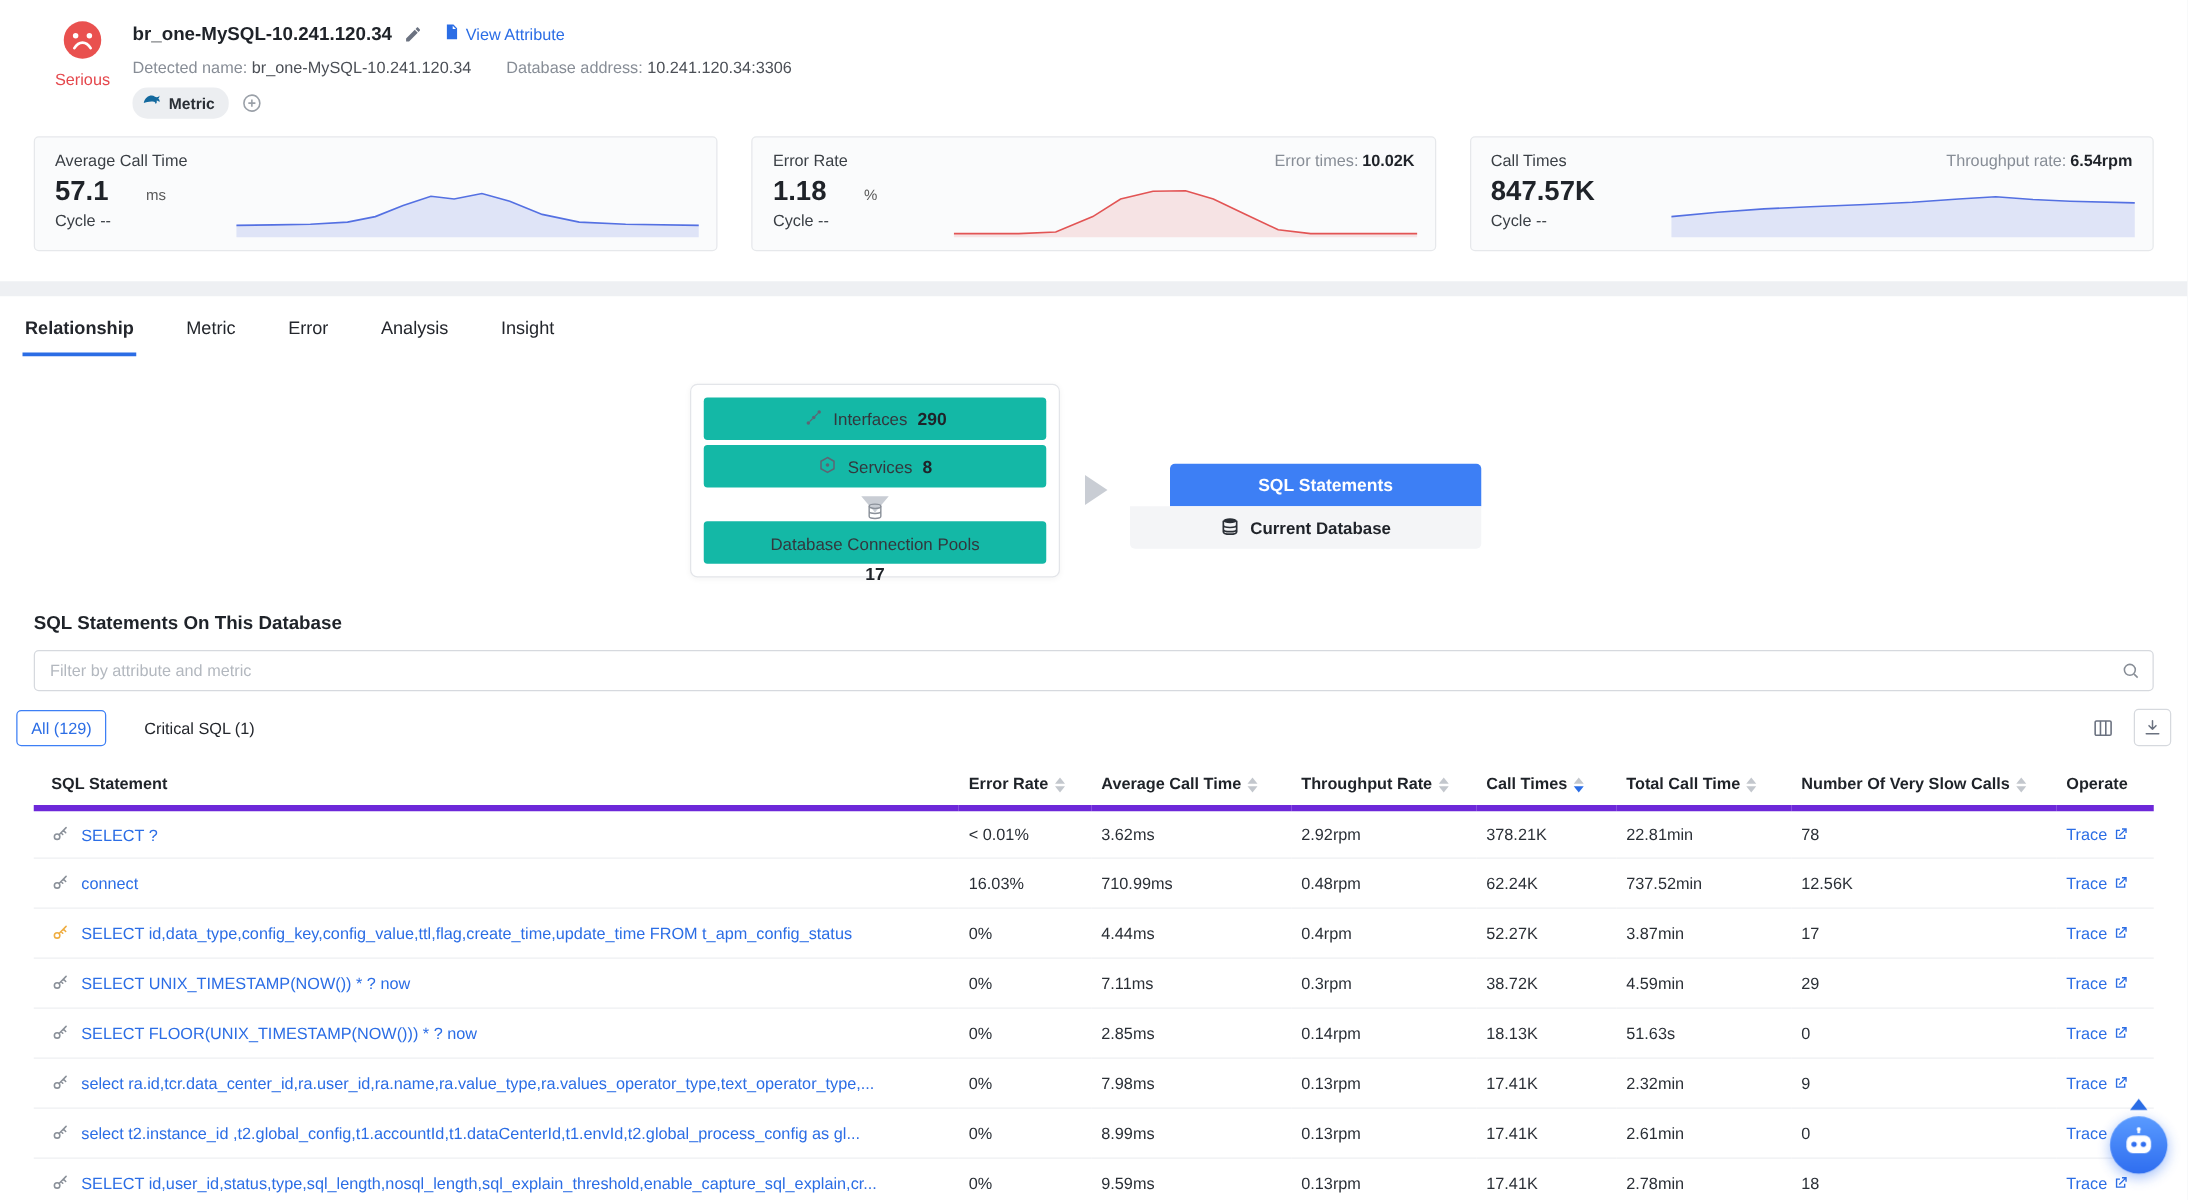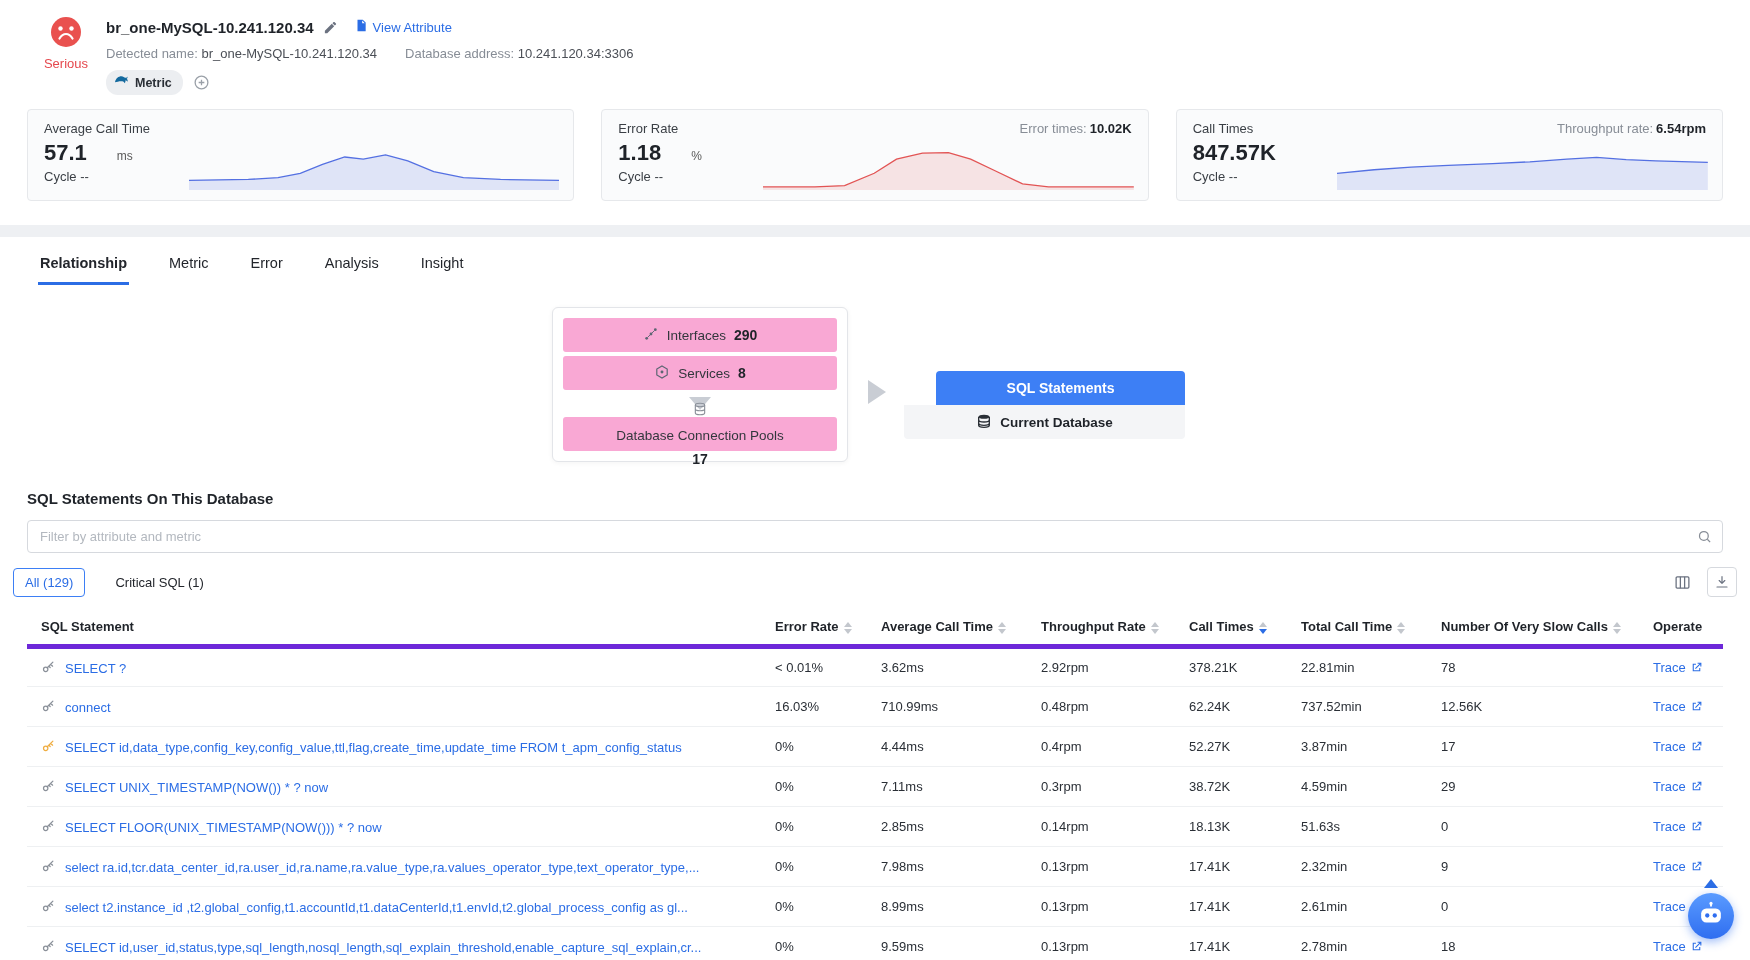--- a/index.html
+++ b/index.html
@@ -29,28 +29,28 @@
   .card-top { display: flex; justify-content: space-between; font-size: 13px; color: #3a3f45; position: relative; z-index: 2; }
   .card-meta { color: #878d96; }
   .card-meta b { color: #1f2329; margin-left: 3px; }
   .card-value { margin-top: 4px; font-size: 22px; font-weight: bold; position: relative; z-index: 2; }
   .card-unit { font-size: 12px; font-weight: normal; color: #595959; margin-left: 4px; padding-left: 26px; }
   .card-cycle { margin-top: 3px; font-size: 13px; color: #3a3f45; position: relative; z-index: 2; }
   .spark { position: absolute; right: 14px; bottom: 10px; width: 68%; height: 44px; z-index: 1; }
 
   
   .section-main { background: #fff; margin-top: 12px; min-height: 760px; }
-  .tabs { display: flex; gap: 38px; padding: 8px 38px 0; }
+  .tabs { display: flex; gap: 38px; padding: 8px 18px 0; }
   .tab { font-size: 14.5px; color: #23262c; padding: 10px 2px 11px; cursor: pointer; border-bottom: 3px solid transparent; }
   .tab.active { font-weight: bold; border-bottom-color: #2b6de5; }
 
   
   .diagram { position: relative; height: 205px; }
   .diagram-box { position: absolute; left: 552px; top: 22px; width: 296px; background: #fff; border: 1px solid #e3e5e9; border-radius: 6px; padding: 10px; box-shadow: 0 1px 5px rgba(31,35,41,0.05); }
-  .node-row { display: flex; align-items: center; justify-content: center; gap: 8px; background: #f9a8d4; border-radius: 3px; height: 34px; font-size: 13.5px; color: #33373d; margin-bottom: 4px; cursor: pointer; }
+  .node-row { display: flex; align-items: center; justify-content: center; gap: 8px; background: #14b8a6; border-radius: 3px; height: 34px; font-size: 13.5px; color: #33373d; margin-bottom: 4px; cursor: pointer; }
   .node-row:last-child { margin-bottom: 0; flex-direction: column; }
   .node-count { font-weight: bold; font-size: 14px; color: #1f2329; }
   .down-triangle { width: 0; height: 0; border-left: 11px solid transparent; border-right: 11px solid transparent; border-top: 13px solid #c9cdd4; margin: 7px auto; }
   .flow-arrow { position: absolute; left: 868px; top: 95px; width: 0; height: 0; border-top: 12px solid transparent; border-bottom: 12px solid transparent; border-left: 18px solid #c9cdd4; }
   .target-group { position: absolute; left: 904px; top: 86px; width: 281px; }
   .sql-btn { background: #3d7ff5; color: #fff; font-weight: bold; font-size: 14px; height: 34px; display: flex; align-items: center; justify-content: center; border-radius: 4px 4px 0 0; cursor: pointer; margin-left: 32px; }
   .current-db { background: #f4f5f7; height: 34px; display: flex; align-items: center; justify-content: center; gap: 8px; font-weight: bold; font-size: 13.5px; color: #1f2329; border-radius: 0 0 4px 4px; }
 
   .section-title { padding: 0 27px; font-size: 15px; font-weight: bold; }
 

